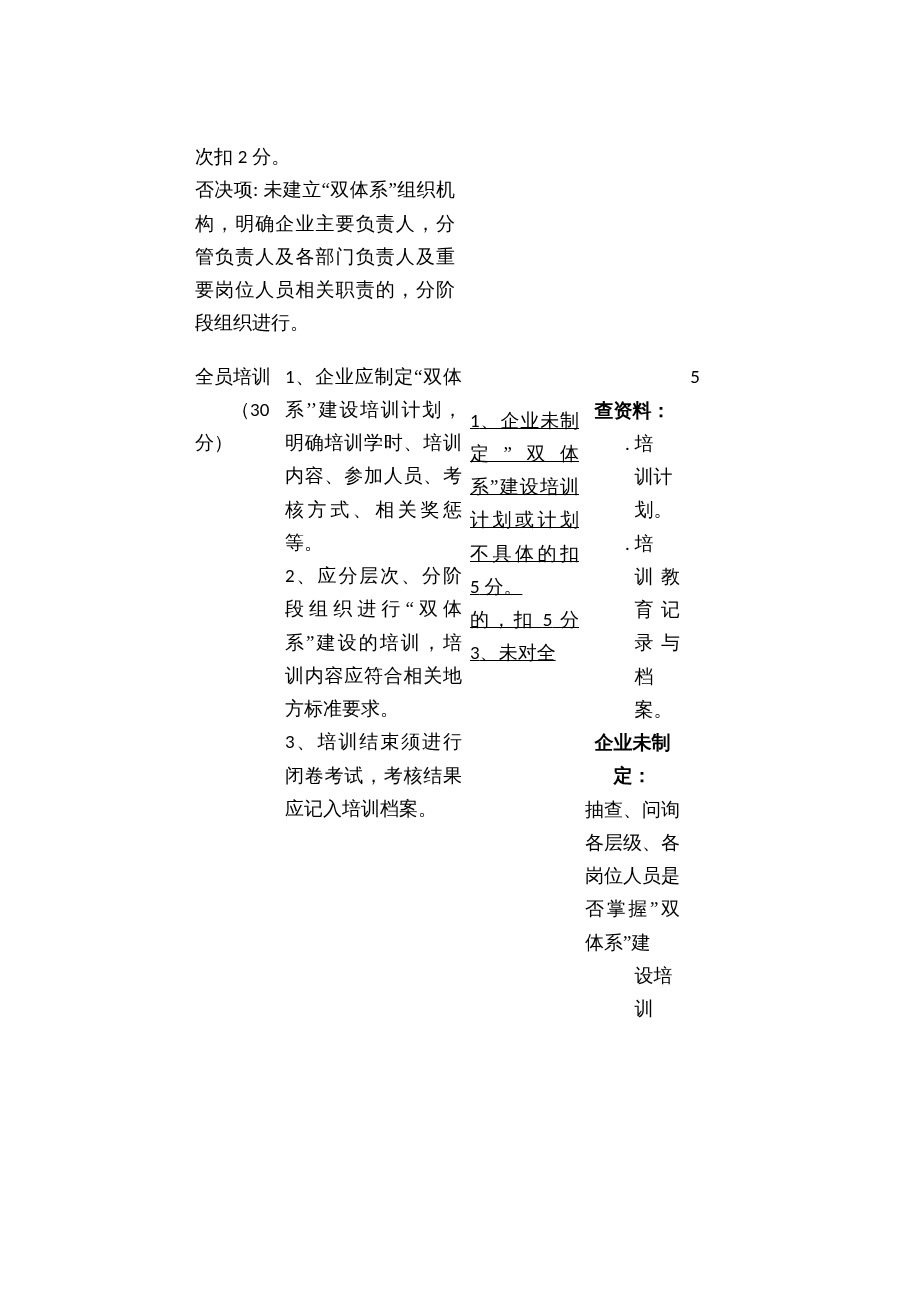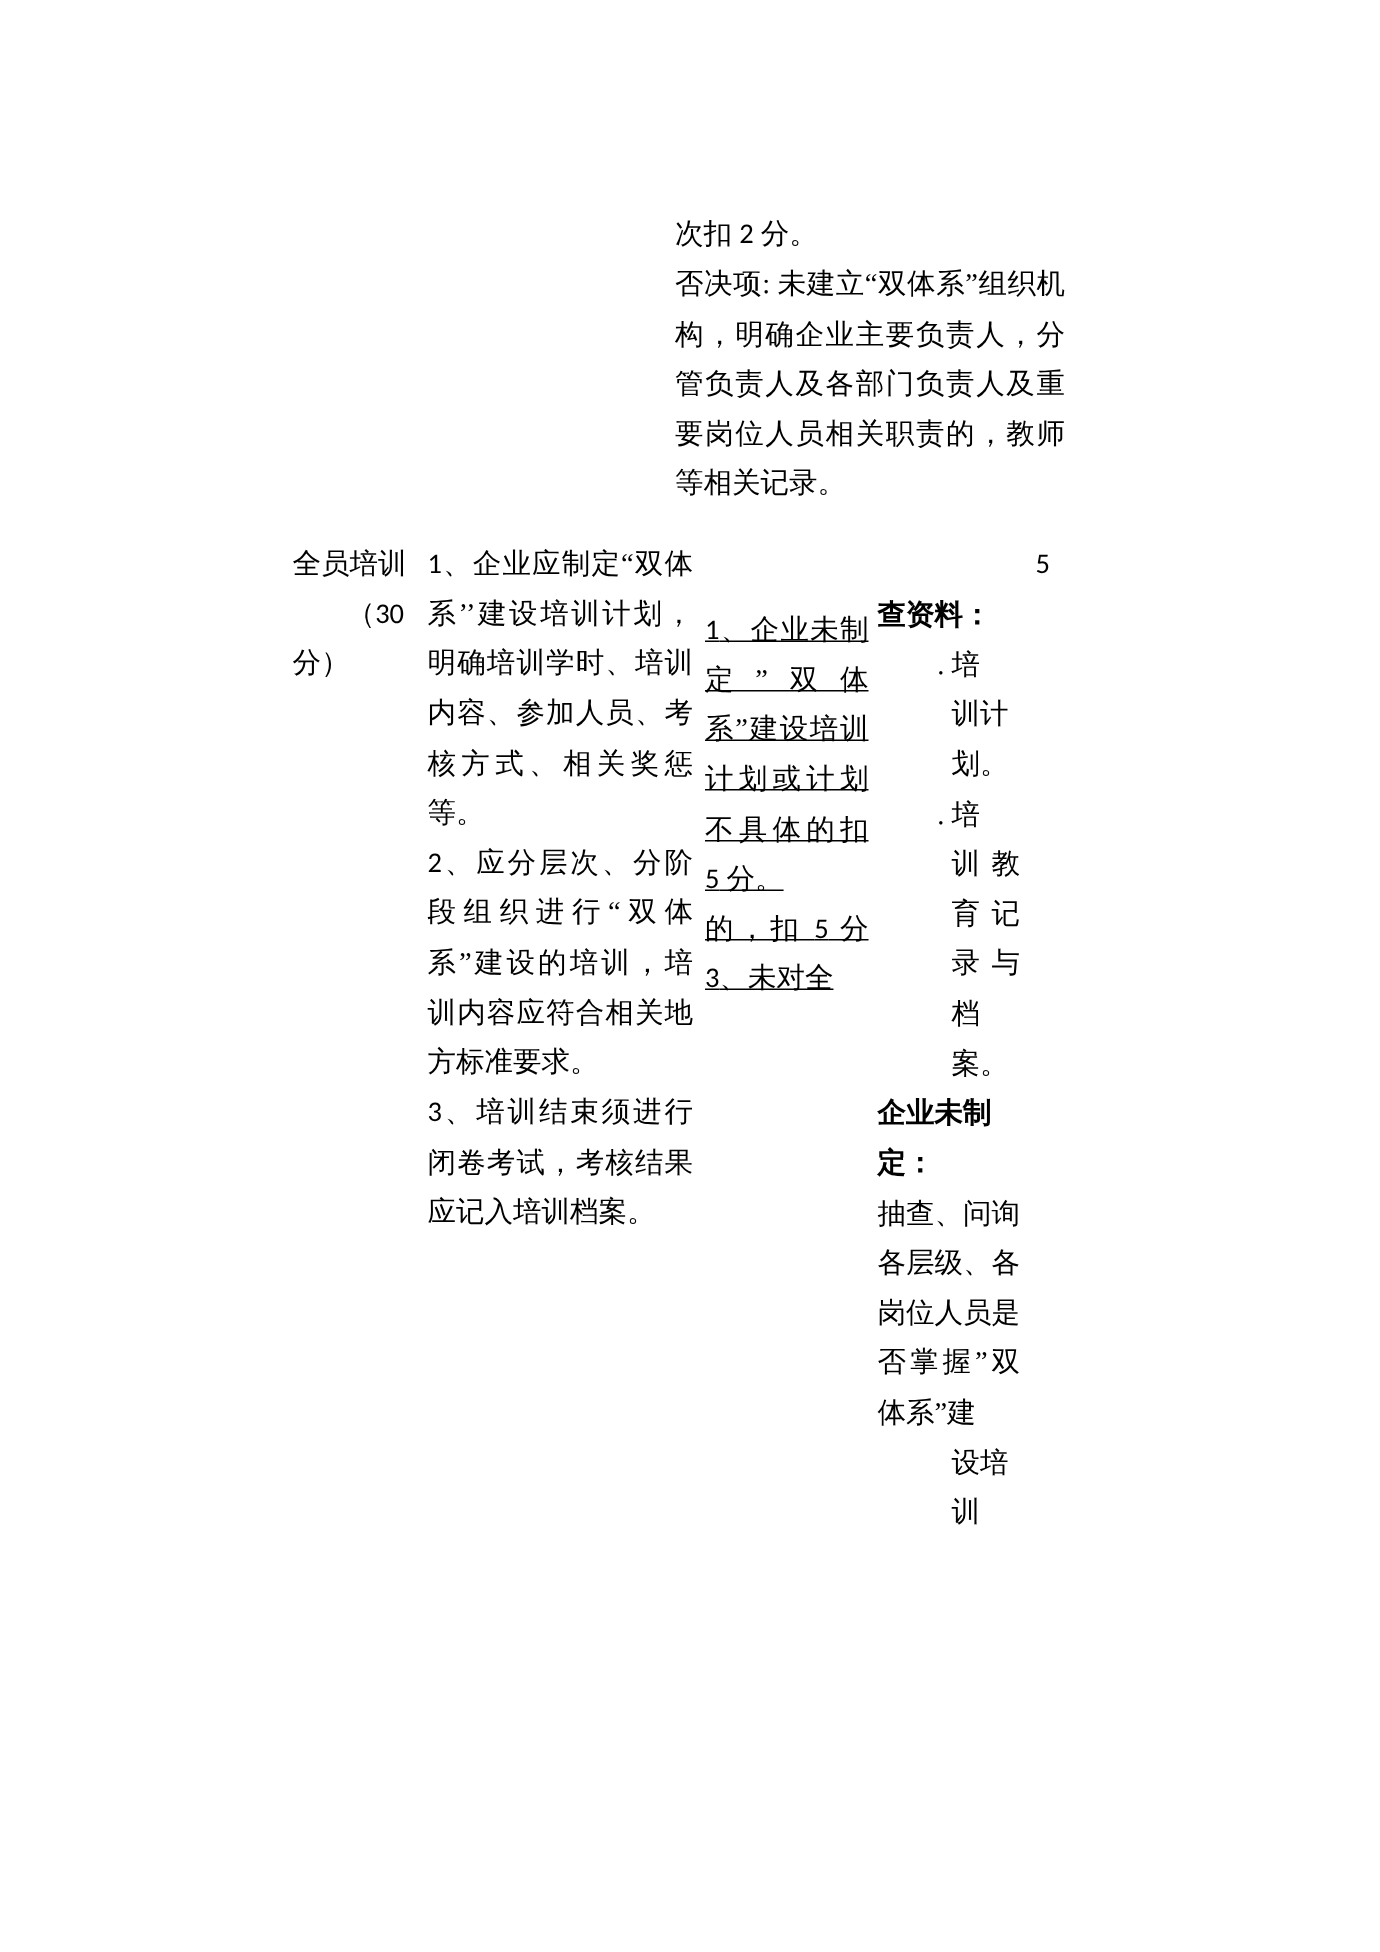--- a/index.html
+++ b/index.html
@@ -13,49 +13,48 @@
       position: relative;
     }
     .page {
       padding: 140px 195px 0 195px;
       position: relative;
     }
     .col {
       line-height: 1.75;
     }
     .top-section {
-      margin-left: 255px;
       width: 260px;
     }
     .bottom-section {
       margin-top: 20px;
       display: flex;
     }
     .col1 { width: 90px; flex-shrink: 0; }
     .col2 { width: 185px; flex-shrink: 0; padding-right: 8px; }
     .col3 { width: 115px; flex-shrink: 0; padding-right: 6px; padding-top: 44px; text-decoration: underline; }
     .col4 { width: 95px; flex-shrink: 0; padding-top: 34px; }
     .col5 { width: 20px; flex-shrink: 0; text-align: right; font-family: Calibri, Arial, sans-serif; }
-    .bold { font-weight: bold; }
+    .bold { font-weight: bold; text-align: center; }
     .indent1 { text-indent: 1.9em; }
     .num { font-family: Calibri, Arial, sans-serif; }
     .bullet-item { padding-left: 2.6em; text-indent: -0.5em; }
     .sub-indent { padding-left: 2.6em; }
     .justify { text-align: justify; text-justify: inter-ideograph; }
   </style>
 </head>
 <body>
 
 <div class="page">
 
   <div class="top-section col">
     <div>
       <span>次扣 </span><span class="num">2</span><span> 分。</span>
     </div>
-    <div class="justify">否决项: 未建立“双体系”组织机构，明确企业主要负责人，分管负责人及各部门负责人及重要岗位人员相关职责的，教师等相关记录。</div>
+    <div class="justify">否决项: 未建立“双体系”组织机构，明确企业主要负责人，分管负责人及各部门负责人及重要岗位人员相关职责的，分阶段组织进行。</div>
   </div>
 
   <div class="bottom-section">
 
     <div class="col col1">
       <div>全员培训</div>
       <div>
         <span class="indent1" style="display:inline-block;">（</span><span class="num">30</span>
       </div>
       <div>分）</div>

